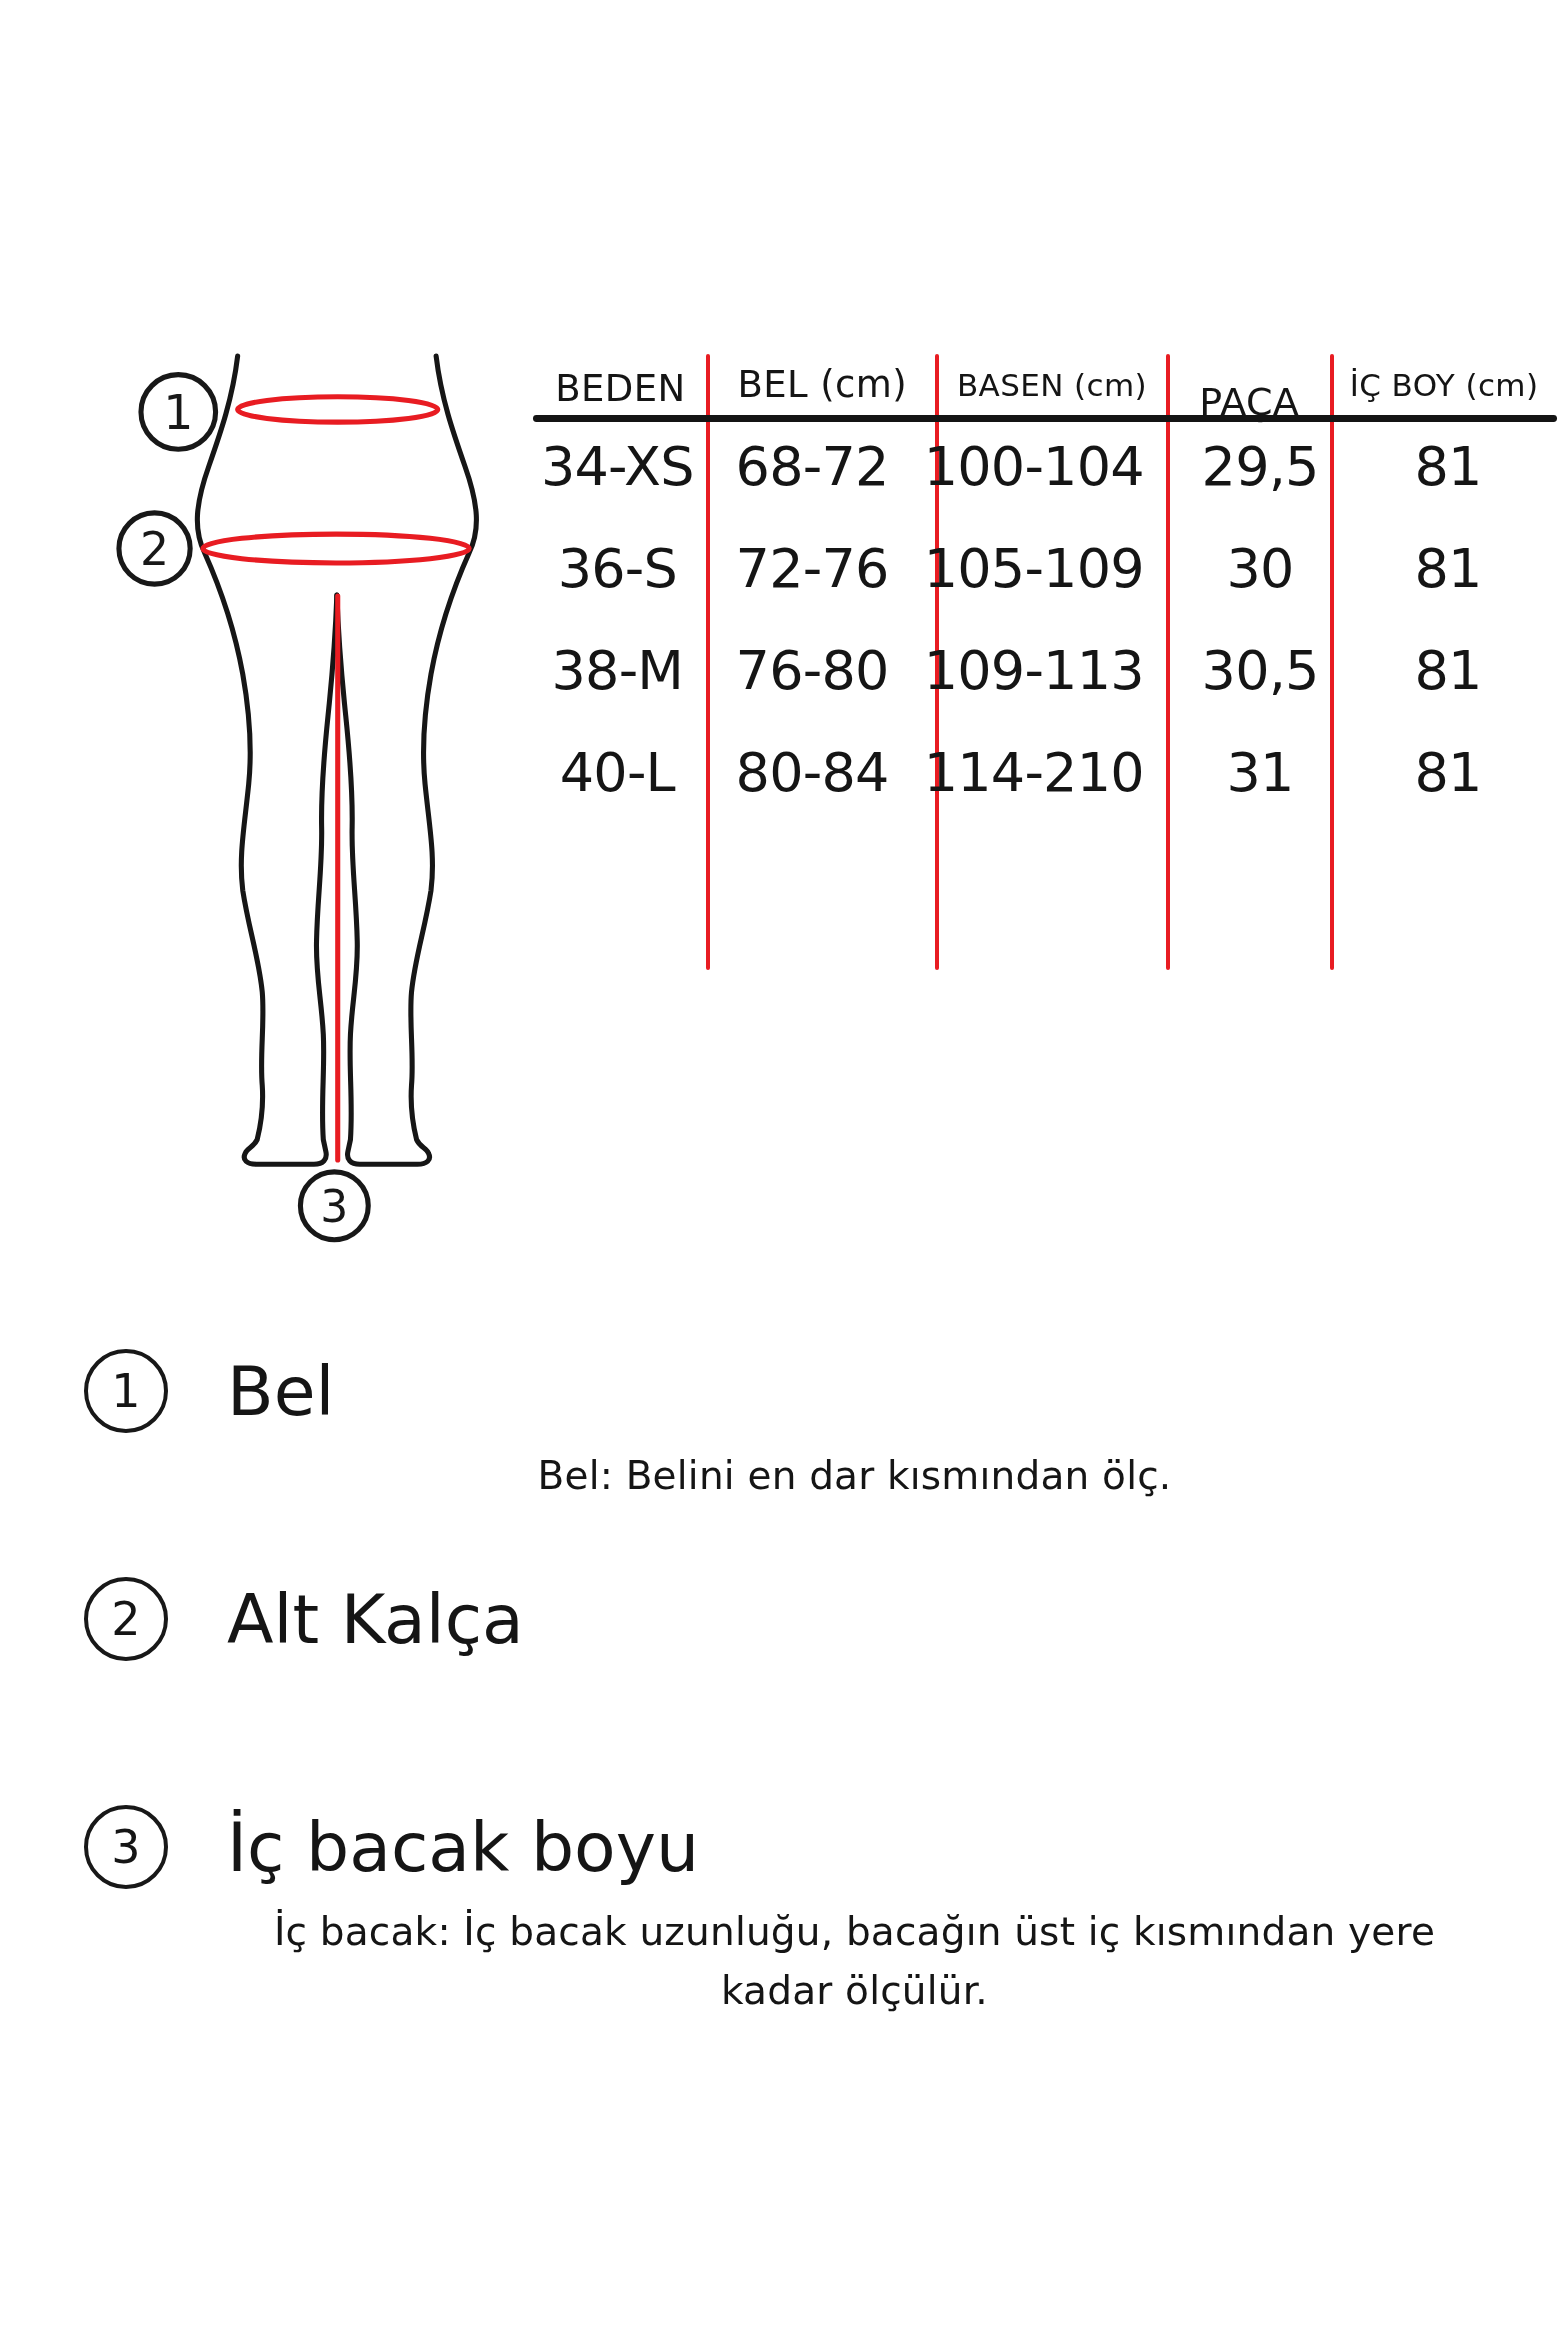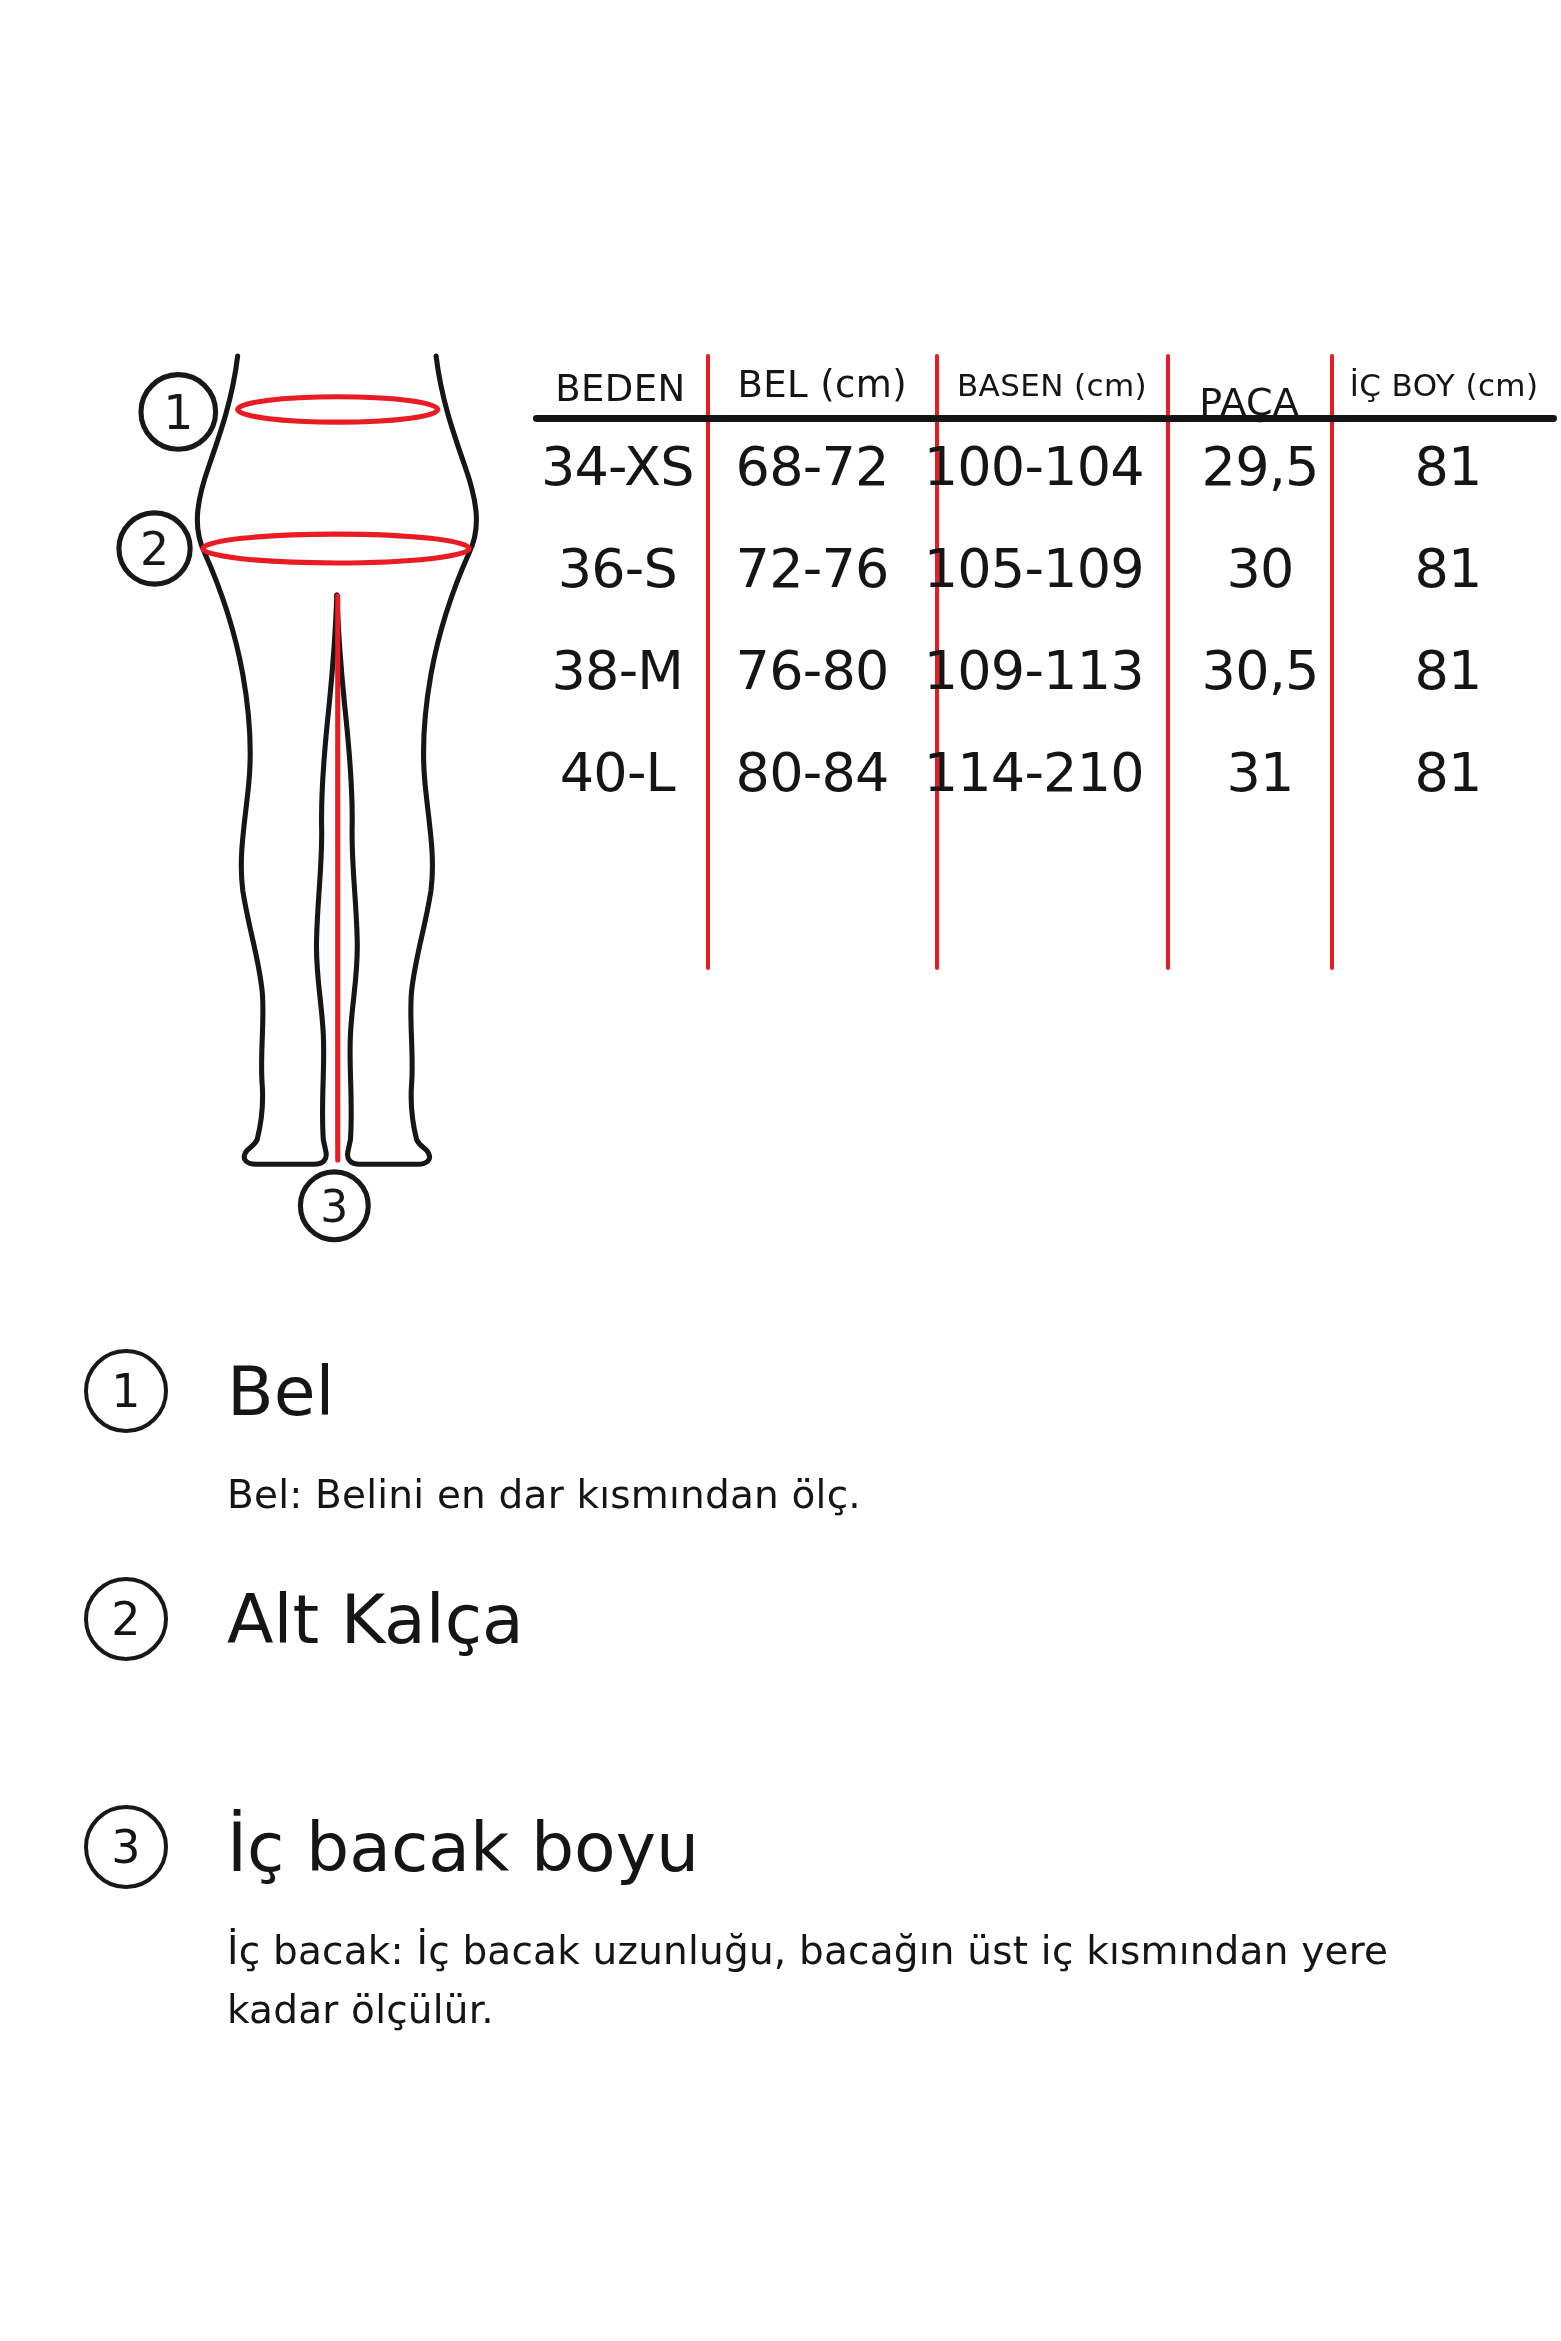--- a/index.html
+++ b/index.html
@@ -32,21 +32,21 @@
 
   
   .section{position:absolute;left:84px;display:flex;align-items:flex-start;}
   .sec-circle{
     width:76px;height:76px;border:4.2px solid #181818;border-radius:50%;
     display:flex;align-items:center;justify-content:center;
     font-size:46px;font-weight:500;flex:0 0 auto;
   }
   .sec-body{margin-left:59px;width:1255px;}
   .sec-title{font-size:68px;font-weight:500;line-height:85px;letter-spacing:0;}
-  .sec-desc{margin-top:31px;font-size:39px;font-weight:400;line-height:59px;letter-spacing:0.2px;}
+  .sec-desc{margin-top:12px;font-size:39px;font-weight:400;line-height:59px;letter-spacing:0.2px;text-align:center;}
   .s1{top:1349px;} .s2{top:1577px;} .s3{top:1805px;}
 </style>
 </head>
 <body>
 
 <div class="page">
 
   <div class="figure-wrap">
     <svg width="441" height="916" viewBox="0 0 520 1080">
 

